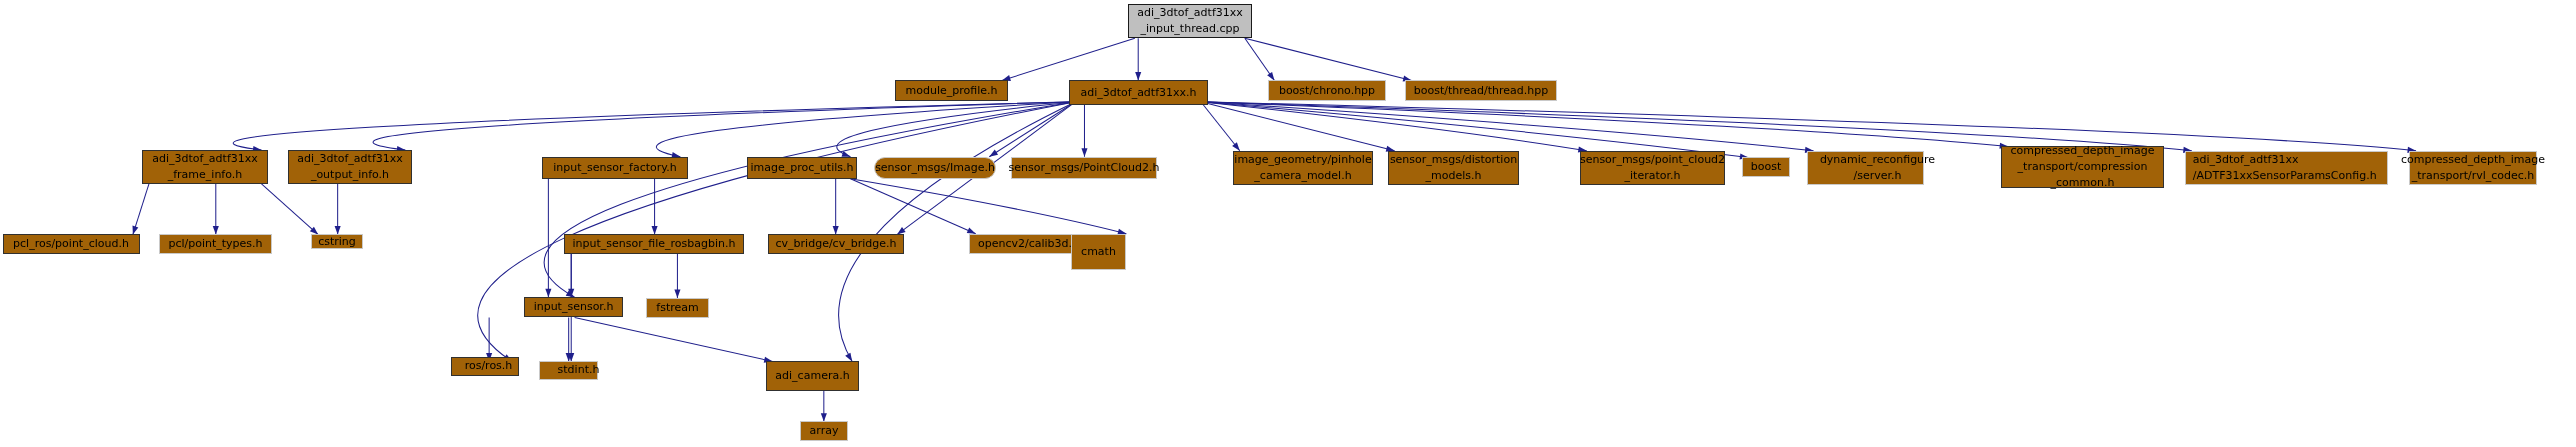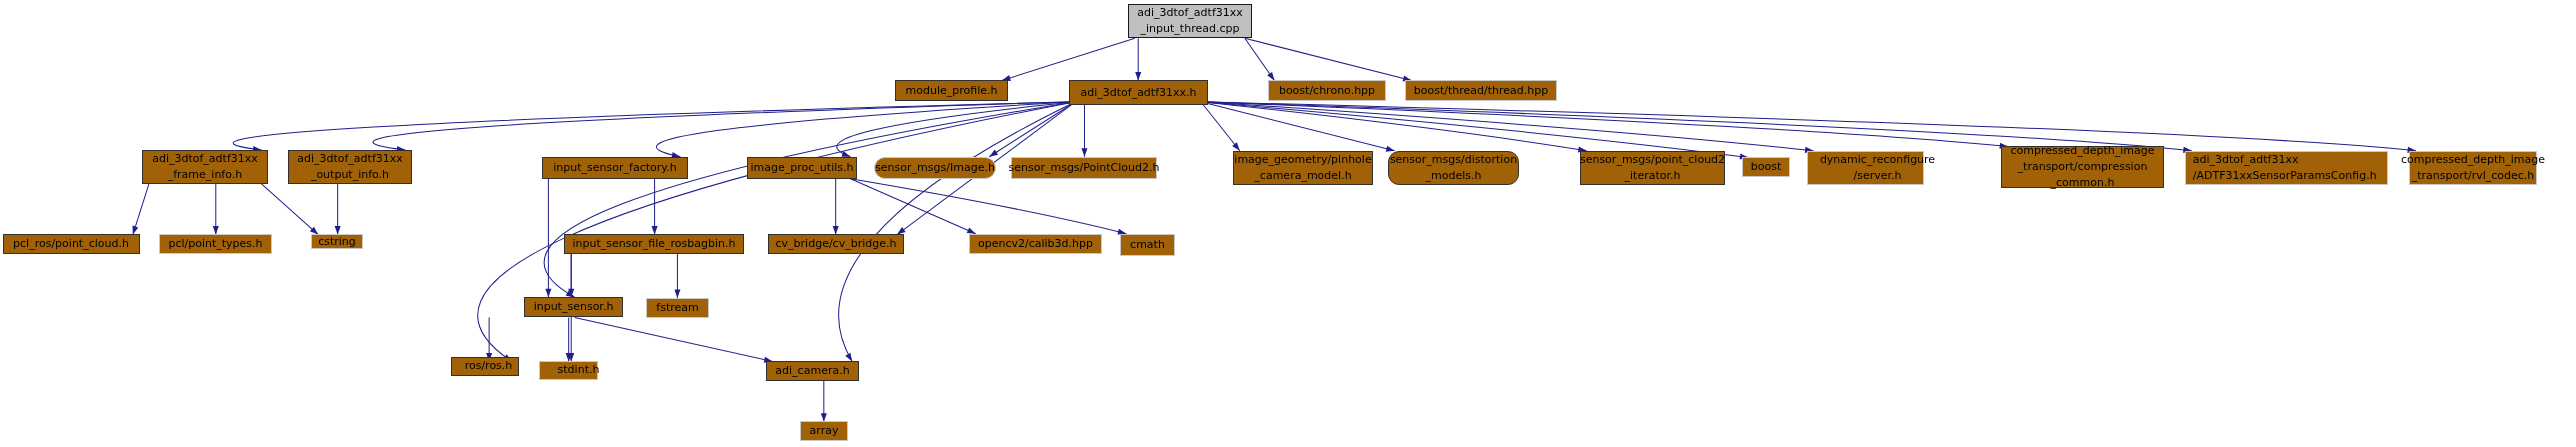--- a/index.html
+++ b/index.html
@@ -134,41 +134,41 @@
     <div class="node border-black" style="left: 142px; top: 150px; width: 126px; height: 34px;"><span>adi_3dtof_adtf31xx
 _frame_info.h</span></div>
     <div class="node border-black" style="left: 288px; top: 150px; width: 124px; height: 34px;"><span>adi_3dtof_adtf31xx
 _output_info.h</span></div>
     <div class="node border-black" style="left: 542px; top: 157px; width: 146px; height: 22px;"><span>input_sensor_factory.h</span></div>
     <div class="node border-black" style="left: 747px; top: 157px; width: 110px; height: 22px;"><span>image_proc_utils.h</span></div>
     <div class="node border-gray" style="left: 874px; top: 157px; width: 122px; height: 22px; border-radius: 11px;"><span>sensor_msgs/Image.h</span></div>
     <div class="node border-gray" style="left: 1011px; top: 157px; width: 146px; height: 22px;"><span>sensor_msgs/PointCloud2.h</span></div>
     <div class="node border-black" style="left: 1233px; top: 151px; width: 140px; height: 34px;"><span>image_geometry/pinhole
 _camera_model.h</span></div>
-    <div class="node border-black" style="left: 1388px; top: 151px; width: 131px; height: 34px; border-radius: 11px;"><span>sensor_msgs/distortion
+    <div class="node border-black" style="left: 1388px; top: 151px; width: 131px; height: 34px;"><span>sensor_msgs/distortion
 _models.h</span></div>
     <div class="node border-black" style="left: 1580px; top: 151px; width: 145px; height: 34px;"><span>sensor_msgs/point_cloud2
 _iterator.h</span></div>
     <div class="node border-gray" style="left: 1742px; top: 157px; width: 48px; height: 19.5px;"><span>boost</span></div>
     <div class="node border-gray" style="left: 1807px; top: 151px; width: 117px; height: 34px; padding-left: 24px;"><span>dynamic_reconfigure
 /server.h</span></div>
     <div class="node border-black" style="left: 2001px; top: 146px; width: 163px; height: 42px;"><span>compressed_depth_image
 _transport/compression
 _common.h</span></div>
     <div class="node border-gray align-left" style="left: 2185px; top: 151px; width: 203px; height: 34px;"><span>adi_3dtof_adtf31xx
 /ADTF31xxSensorParamsConfig.h</span></div>
     <div class="node border-gray" style="left: 2409px; top: 151px; width: 128px; height: 34px;"><span>compressed_depth_image
 _transport/rvl_codec.h</span></div>
     <div class="node border-black" style="left: 2.5px; top: 234px; width: 137px; height: 19.5px;"><span>pcl_ros/point_cloud.h</span></div>
     <div class="node border-gray" style="left: 159px; top: 234px; width: 113px; height: 19.5px;"><span>pcl/point_types.h</span></div>
     <div class="node border-gray" style="left: 311px; top: 234px; width: 52px; height: 15px;"><span>cstring</span></div>
     <div class="node border-black" style="left: 564px; top: 234px; width: 180px; height: 19.5px;"><span>input_sensor_file_rosbagbin.h</span></div>
     <div class="node border-black" style="left: 768px; top: 234px; width: 136px; height: 19.5px;"><span>cv_bridge/cv_bridge.h</span></div>
     <div class="node border-gray" style="left: 969px; top: 234px; width: 133px; height: 19.5px;"><span>opencv2/calib3d.hpp</span></div>
-    <div class="node border-gray" style="left: 1120px; top: 234px; width: 55px; height: 22px;"><span>cmath</span></div>
+    <div class="node border-gray" style="left: 1071px; top: 234px; width: 55px; height: 36px;"><span>cmath</span></div>
     <div class="node border-black" style="left: 482px; top: 297px; width: 99px; height: 20.3px; margin-left: 42px;"><span>input_sensor.h</span></div>
     <div class="node border-gray" style="left: 646px; top: 298px; width: 63px; height: 19.5px;"><span>fstream</span></div>
     <div class="node border-black" style="left: 451px; top: 357px; width: 68px; height: 18.6px; padding-left: 7px;"><span>ros/ros.h</span></div>
     <div class="node border-gray" style="left: 539px; top: 361px; width: 59px; height: 18.6px; padding-left: 20px;"><span>stdint.h</span></div>
-    <div class="node border-black" style="left: 766px; top: 361px; width: 93px; height: 20px;"><span>adi_camera.h</span></div>
+    <div class="node border-black" style="left: 766px; top: 361px; width: 93px; height: 30px;"><span>adi_camera.h</span></div>
     <div class="node border-gray" style="left: 800px; top: 421px; width: 48px; height: 20.3px;"><span>array</span></div>
   </div>
 
 
 </body></html>

